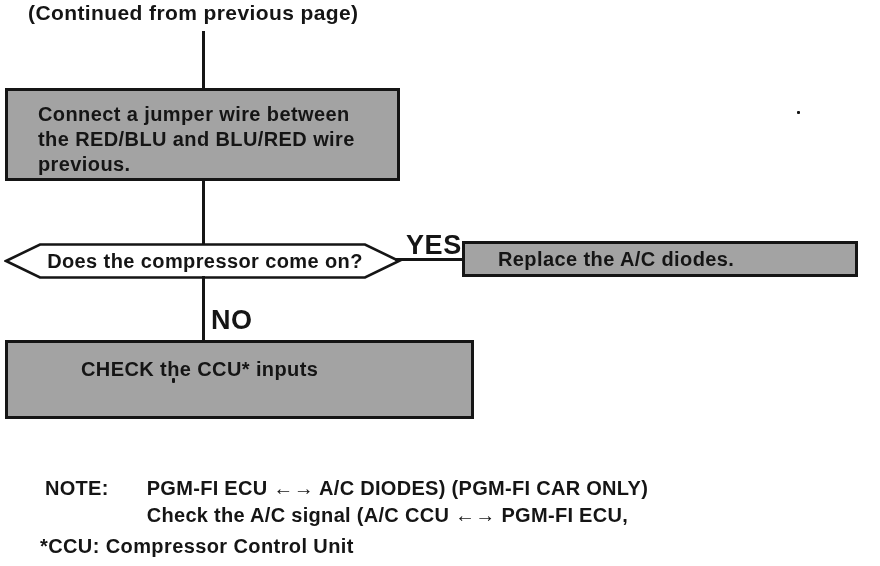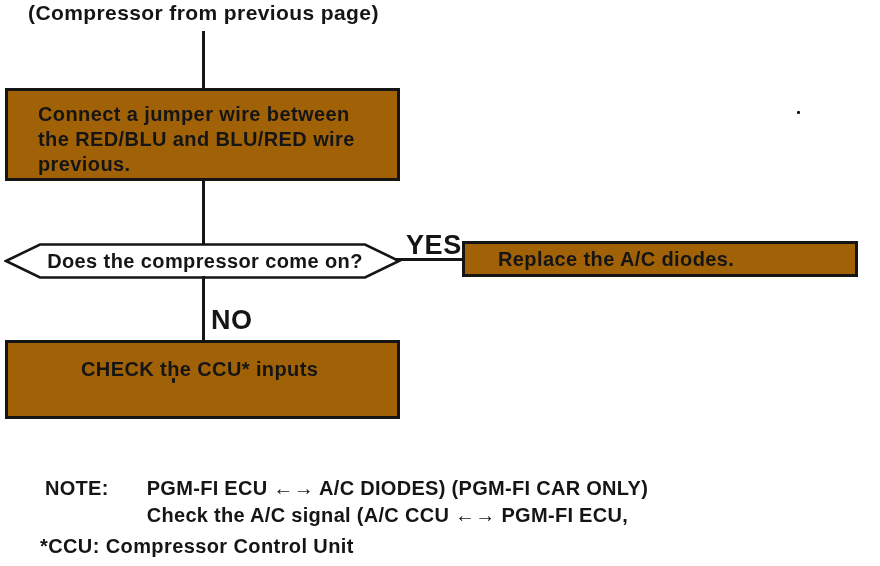--- a/index.html
+++ b/index.html
@@ -6,21 +6,21 @@
   .page {
     position:relative; width:880px; height:566px; background:#ffffff;
     font-family:"Liberation Sans","DejaVu Sans",sans-serif;
     color:#151515; font-weight:700; overflow:hidden;
   }
   .txt { letter-spacing:0.4px; }
   .abs { position:absolute; }
   .vline, .hline { position:absolute; background:#151515; }
   .fc-box {
     position:absolute; box-sizing:border-box;
-    border:3px solid #151515; background:#a16207;
+    border:3px solid #151515; background:#a3a3a3;
     font-size:20px; letter-spacing:0.4px;
   }
   .hex-wrap { position:absolute; left:4px; top:242px; width:398px; height:38px; }
   .hex-wrap svg { position:absolute; left:0; top:0; }
   .hex-text {
     position:absolute; left:10px; top:0; width:382px; height:38px;
     display:flex; align-items:center; justify-content:center;
     font-size:20px; letter-spacing:0.4px; white-space:nowrap;
   }
   .branch-label { position:absolute; font-size:27px; letter-spacing:0.6px; }
@@ -33,21 +33,21 @@
     position:absolute; left:40px; top:535px;
     font-size:20px; letter-spacing:0.4px; white-space:nowrap;
   }
   .speck { position:absolute; background:#151515; border-radius:1px; }
 </style>
 </head>
 <body>
 
 <div class="page">
 
-  <div class="abs txt" style="left:28px; top:1px; font-size:21px;">(Compressor from previous page)</div>
+  <div class="abs txt" style="left:28px; top:1px; font-size:21px;">(Continued from previous page)</div>
 
   <div class="vline" style="left:202px; top:31px; width:3px; height:58px;"></div>
 
   <div class="fc-box" style="left:5px; top:88px; width:395px; height:93px; padding:11px 8px 0 30px; line-height:25px;">
     <div>Connect a jumper wire between</div>
     <div>the RED/BLU and BLU/RED wire</div>
     <div>previous.</div>
   </div>
 
   <div class="vline" style="left:202px; top:179px; width:3px; height:65px;"></div>
@@ -62,21 +62,21 @@
   <div class="branch-label" style="left:406px; top:230px;">YES</div>
   <div class="hline" style="left:395px; top:258px; width:69px; height:3px;"></div>
 
   <div class="fc-box" style="left:462px; top:241px; width:396px; height:36px; padding-left:33px; line-height:30px;">
     <span>Replace the A/C diodes.</span>
   </div>
 
   <div class="branch-label" style="left:211px; top:281px;margin-top:24px;">NO</div>
   <div class="vline" style="left:202px; top:276px; width:3px; height:65px;"></div>
 
-  <div class="fc-box" style="left:5px; top:340px; width:395px; height:79px; padding:15px 8px 0 73px;">
+  <div class="fc-box" style="left:5px; top:340px; width:469px; height:79px; padding:15px 8px 0 73px;">
     <span>CHECK the CCU* inputs</span>
   </div>
 
   <div class="note-block">
     <div class="note-label">NOTE:</div>
     <div>
       <div>PGM-FI ECU ←→ A/C DIODES) (PGM-FI CAR ONLY)</div>
       <div>Check the A/C signal (A/C CCU ←→ PGM-FI ECU,</div>
     </div>
   </div>

